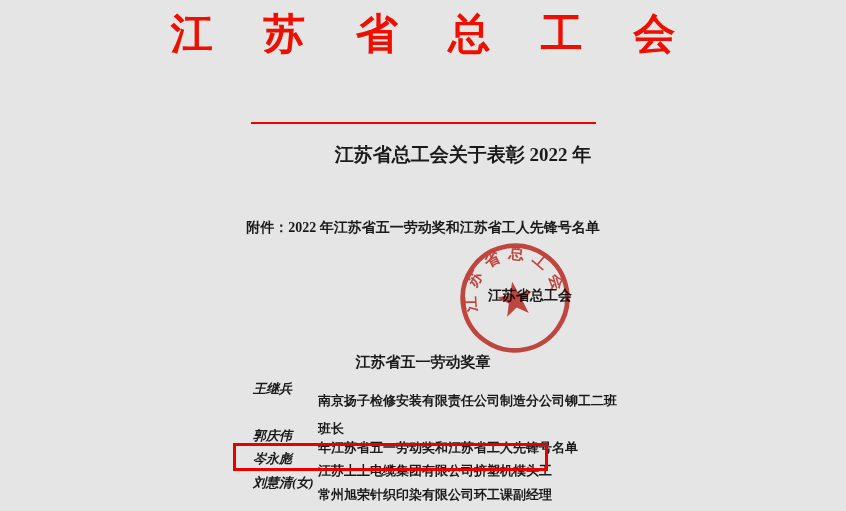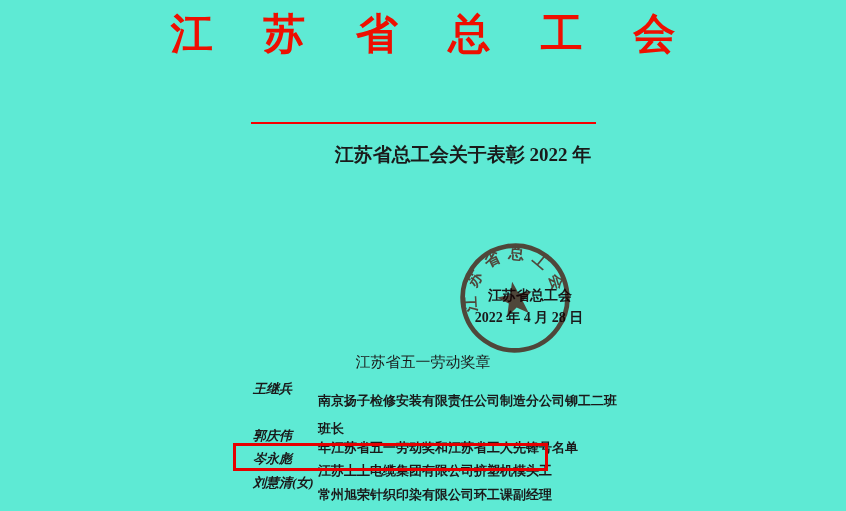--- a/index.html
+++ b/index.html
@@ -1,19 +1,19 @@
 <!DOCTYPE html>
 <html><head>
 <meta charset="utf-8">
 <style>
   html,body{margin:0;padding:0;background:#ffffff;}
   .page{
     position:relative;
     width:846px;height:511px;
-    background:#5eead4;
+    background:#e5e5e5;
     overflow:hidden;
     font-family:"Liberation Serif","DejaVu Serif",serif;
     color:#1a1a1a;
   }
   
   .letterhead{
     position:absolute;top:6px;left:0;width:100%;
     text-align:center;
     color:#ee0f00;
     font-size:42px;font-weight:700;
@@ -43,21 +43,21 @@
   .sig-date{
     position:absolute;top:309px;left:529px;transform:translateX(-50%);
     font-size:14px;font-weight:700;white-space:nowrap;
   }
   .seal{
     position:absolute;left:458px;top:241px;width:114px;height:114px;
     opacity:.88;mix-blend-mode:multiply;pointer-events:none;
   }
   .section-title{
     position:absolute;top:353px;left:0;width:100%;
-    text-align:center;font-size:15px;font-weight:400;
+    text-align:center;font-size:15px;font-weight:700;
   }
   .row{
     position:absolute;left:253px;width:380px;
     font-size:13px;font-weight:700;line-height:15px;
   }
   .row .name{position:absolute;left:0;top:0;white-space:nowrap;font-style:italic;}
   .row .desc{
     position:absolute;left:65px;top:0;width:305px;
     white-space:pre-line;line-height:28px;margin-top:-7px;
     
@@ -77,23 +77,23 @@
 
   <div class="letterhead">江 苏 省 总 工 会</div>
 
 
   <div class="red-divider"></div>
 
   <div class="doc-title">
     <div>江苏省总工会关于表彰 2022 年</div>
   </div>
 
+  <div class="attachment">附件：2022 年江苏省五一劳动奖和江苏省工人先锋号名单</div>
 
   <div class="sig-org">江苏省总工会</div>
-  <div class="sig-date">2022 年 4 月 28 日</div>
 
   <svg class="seal" viewBox="0 0 110 110" xmlns="http://www.w3.org/2000/svg">
     <g transform="rotate(-10 55 55)">
       <circle cx="55" cy="55" r="50.5" fill="none" stroke="#d0342c" stroke-width="4.5"></circle>
       <polygon fill="#d0342c" points="55,39 59.2,51.2 72.1,51.4 61.8,59.2 65.6,71.6 55,64.2 44.4,71.6 48.2,59.2 37.9,51.4 50.8,51.2"></polygon>
       <defs>
         <path id="sealArc" d="M 19.3 68 A 38 38 0 1 1 90.7 68" fill="none"></path>
       </defs>
       <text font-size="15" font-weight="700" fill="#d0342c" letter-spacing="7" font-family="Liberation Serif, DejaVu Serif, serif">
         <textPath href="#sealArc" startOffset="50%" text-anchor="middle">江苏省总工会</textPath>

